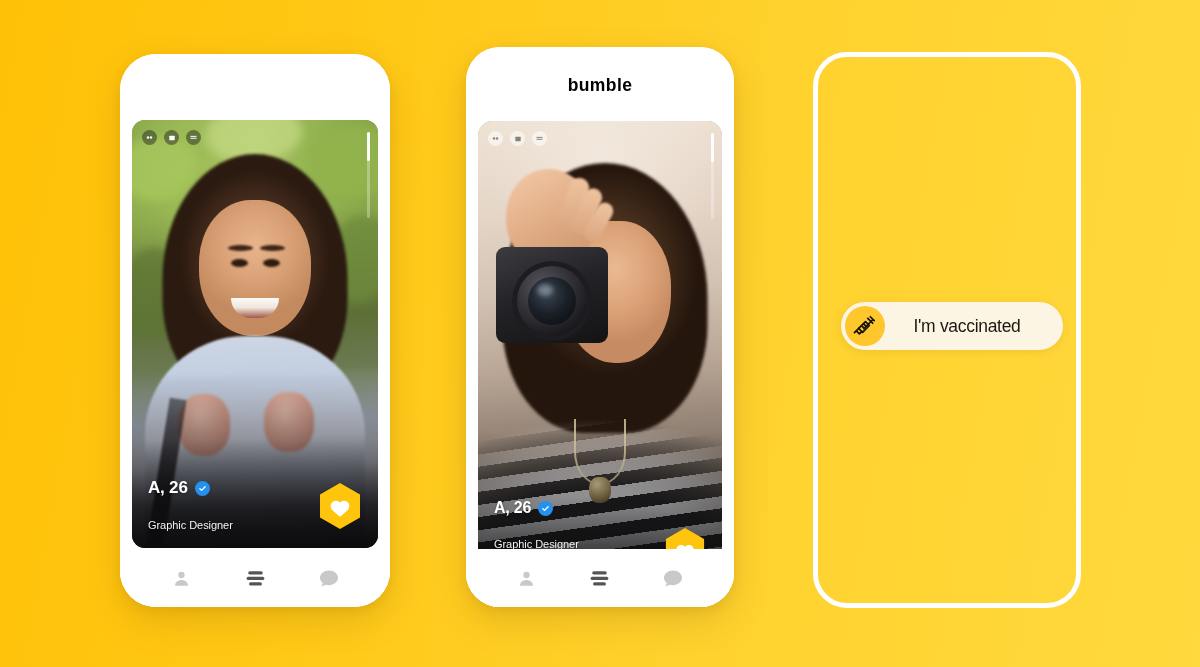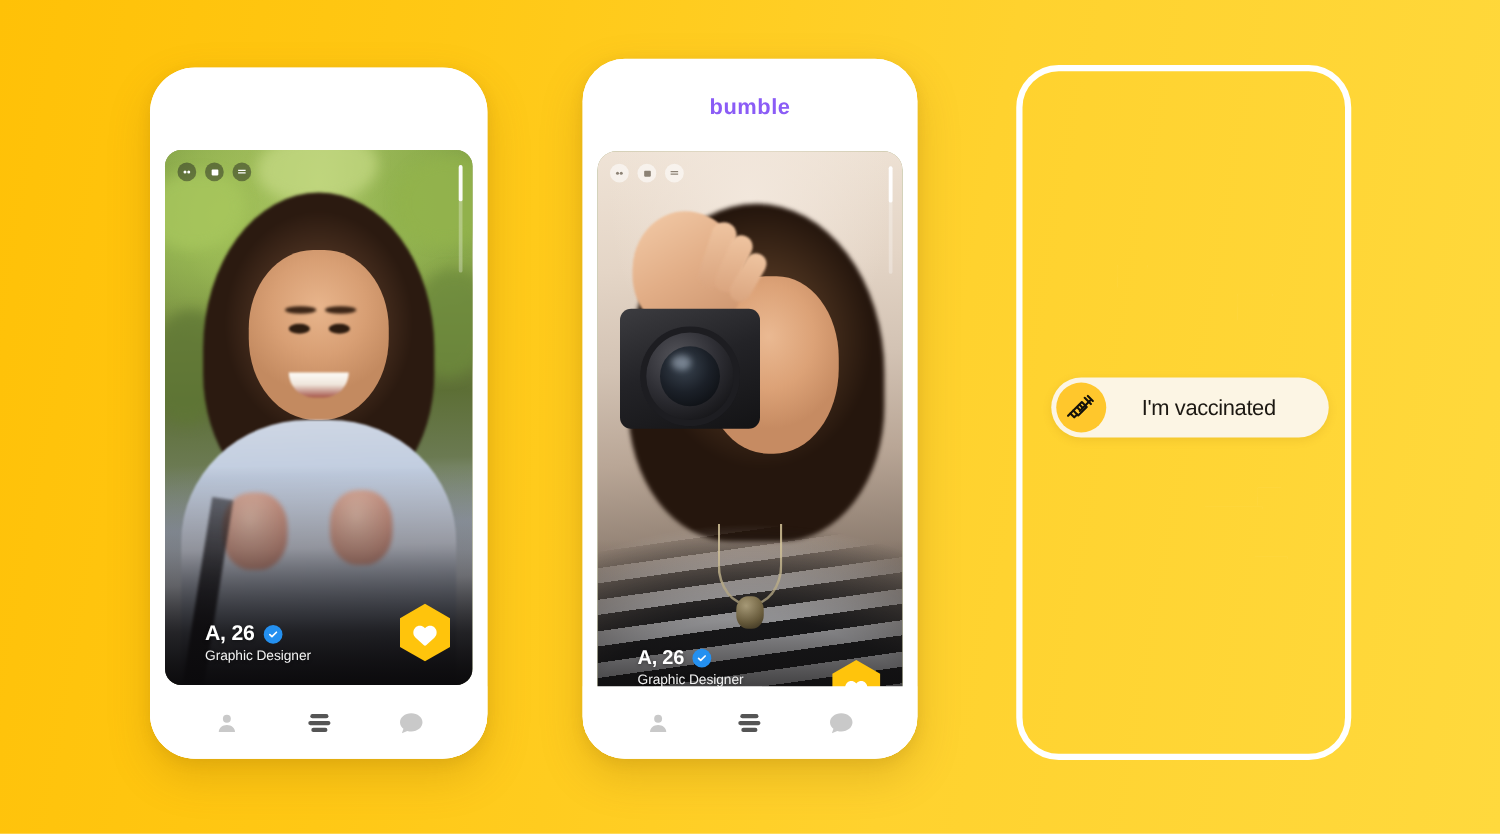--- a/index.html
+++ b/index.html
@@ -376,21 +376,21 @@
     top: 0; left: 0;
     width: 100%;
     height: 34%;
     border-radius: 3px;
     background: rgba(255,255,255,0.95);
   }
 
   
   .profile-info {
     position: absolute;
-    left: 32px;
+    left: 16px;
     bottom: 17px;
     z-index: 22;
     text-align: right;
   }
   #photo-card-two .profile-info { bottom: 14px; }
 
   .name-row {
     display: flex;
     align-items: center;
     gap: 7px;
@@ -409,21 +409,21 @@
     height: 15px;
     border-radius: 50%;
     background: #2490F0;
     display: flex;
     align-items: center;
     justify-content: center;
     flex: 0 0 15px;
   }
 
   .profile-job {
-    margin-top: 2px;
+    margin-top: 21px;
     color: #f2f2f2;
     font-size: 11px;
     letter-spacing: -0.05px;
     text-shadow: 0 1px 3px rgba(0,0,0,0.4);
   }
 
   .vax-pill-small {
     margin-top: 8px;
     display: inline-flex;
     align-items: center;
@@ -464,21 +464,21 @@
   #photo-card-two .hex-like { width: 42px; height: 46px; bottom: 18px; }
 
   
   .bumble-wordmark {
     position: absolute;
     top: 28px;
     left: 0; right: 0;
     text-align: center;
     font-size: 17.5px;
     font-weight: bold;
-    color: #8b5cf6;
+    color: #000000;
     letter-spacing: 0.4px;
     z-index: 30;
   }
 
   
   .bottom-nav {
     position: absolute;
     left: 0; right: 0;
     bottom: 0;
     height: 58px;

